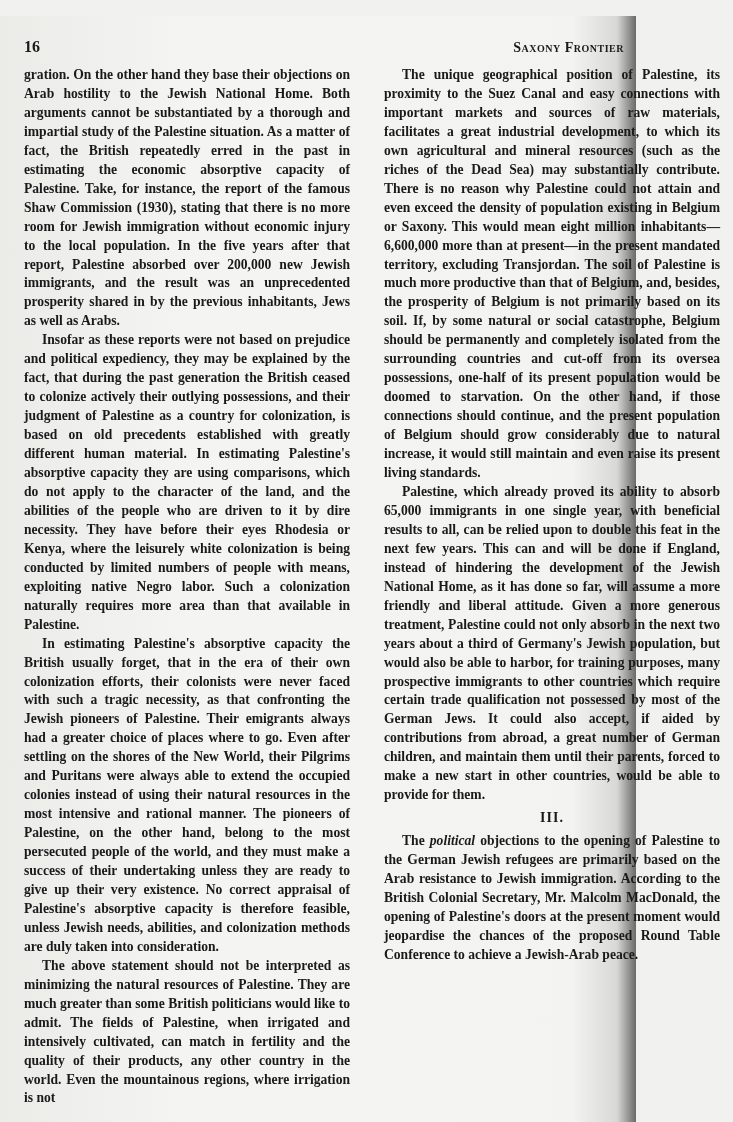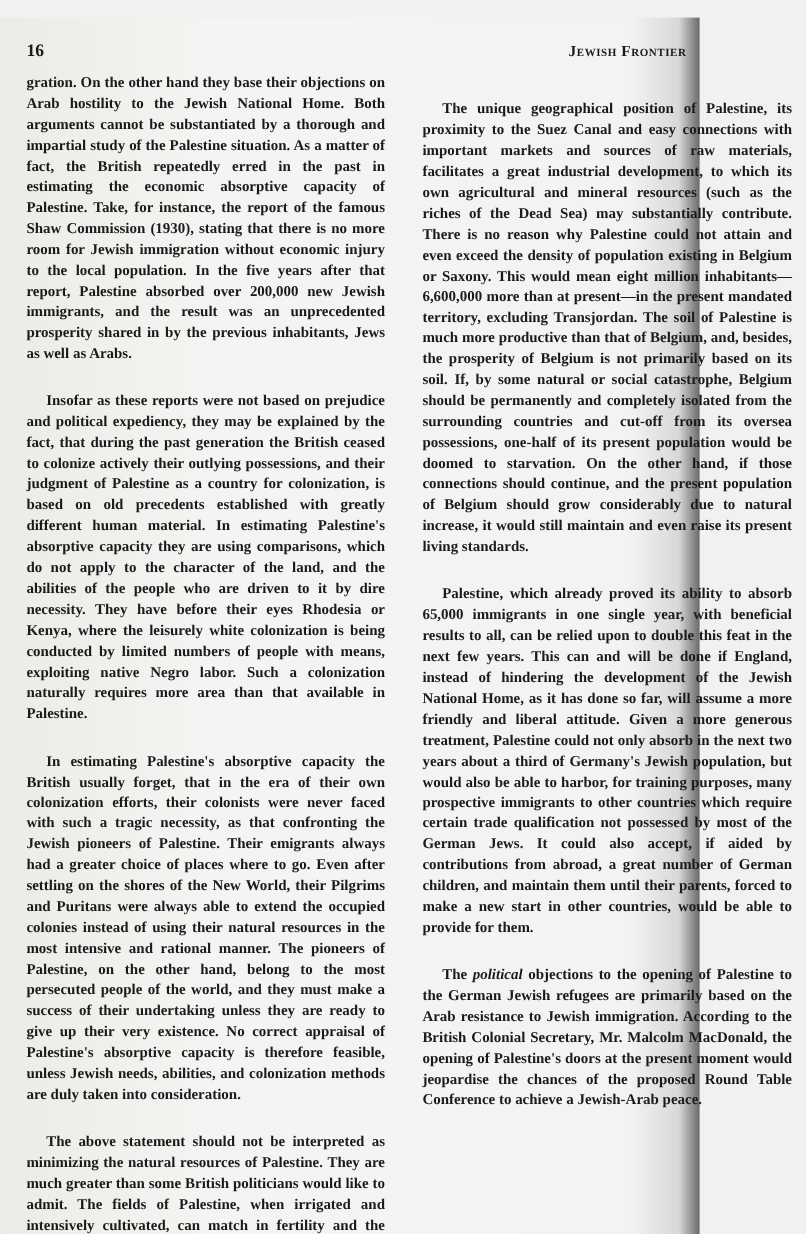--- a/index.html
+++ b/index.html
@@ -24,42 +24,43 @@
     position: absolute; right: 0; top: 6px; font-size: 14px; font-weight: bold;
     font-variant: small-caps; letter-spacing: 0.5px;
   }
   .col {
     position: absolute; top: 50px; font-size: 13.6px; line-height: 18.95px;
     text-align: justify; font-weight: bold;
   }
   .col-left { left: 24px; width: 326px; }
   .col-right { left: 384px; width: 336px; }
   .col p { margin: 0; text-indent: 0; }
-  .col p.indent { text-indent: 18px; margin-top: 24px; }
+  .col p.indent { text-indent: 18px; }
   .col p.first { text-indent: 0; font-family: Liberation Serif, serif; }
   .section-num {
     text-align: center; font-weight: bold; margin: 4px 0 4px 0;
     font-size: 14px; letter-spacing: 1px;
   }
   em { font-style: italic; }
 </style>
 </head>
 <body>
 
 <div class="page">
   <div class="header">
     <span class="page-num">16</span>
-    <span class="running-head">Jewish Frontier</span>
+    <span class="running-head">Saxony Frontier</span>
   </div>
 
   <div class="col col-left">
     <p class="first">gration. On the other hand they base their objections on Arab hostility to the Jewish National Home. Both arguments cannot be substantiated by a thorough and impartial study of the Palestine situation. As a matter of fact, the British repeatedly erred in the past in estimating the economic absorptive capacity of Palestine. Take, for instance, the report of the famous Shaw Commission (1930), stating that there is no more room for Jewish immigration without economic injury to the local population. In the five years after that report, Palestine absorbed over 200,000 new Jewish immigrants, and the result was an unprecedented prosperity shared in by the previous inhabitants, Jews as well as Arabs.</p>
     <p class="indent">Insofar as these reports were not based on prejudice and political expediency, they may be explained by the fact, that during the past generation the British ceased to colonize actively their outlying possessions, and their judgment of Palestine as a country for colonization, is based on old precedents established with greatly different human material. In estimating Palestine's absorptive capacity they are using comparisons, which do not apply to the character of the land, and the abilities of the people who are driven to it by dire necessity. They have before their eyes Rhodesia or Kenya, where the leisurely white colonization is being conducted by limited numbers of people with means, exploiting native Negro labor. Such a colonization naturally requires more area than that available in Palestine.</p>
     <p class="indent">In estimating Palestine's absorptive capacity the British usually forget, that in the era of their own colonization efforts, their colonists were never faced with such a tragic necessity, as that confronting the Jewish pioneers of Palestine. Their emigrants always had a greater choice of places where to go. Even after settling on the shores of the New World, their Pilgrims and Puritans were always able to extend the occupied colonies instead of using their natural resources in the most intensive and rational manner. The pioneers of Palestine, on the other hand, belong to the most persecuted people of the world, and they must make a success of their undertaking unless they are ready to give up their very existence. No correct appraisal of Palestine's absorptive capacity is therefore feasible, unless Jewish needs, abilities, and colonization methods are duly taken into consideration.</p>
     <p class="indent">The above statement should not be interpreted as minimizing the natural resources of Palestine. They are much greater than some British politicians would like to admit. The fields of Palestine, when irrigated and intensively cultivated, can match in fertility and the quality of their products, any other country in the world. Even the mountainous regions, where irrigation is not</p>
   </div>
 
   <div class="col col-right">
     <p class="indent">The unique geographical position of Palestine, its proximity to the Suez Canal and easy connections with important markets and sources of raw materials, facilitates a great industrial development, to which its own agricultural and mineral resources (such as the riches of the Dead Sea) may substantially contribute. There is no reason why Palestine could not attain and even exceed the density of population existing in Belgium or Saxony. This would mean eight million inhabitants—6,600,000 more than at present—in the present mandated territory, excluding Transjordan. The soil of Palestine is much more productive than that of Belgium, and, besides, the prosperity of Belgium is not primarily based on its soil. If, by some natural or social catastrophe, Belgium should be permanently and completely isolated from the surrounding countries and cut-off from its oversea possessions, one-half of its present population would be doomed to starvation. On the other hand, if those connections should continue, and the present population of Belgium should grow considerably due to natural increase, it would still maintain and even raise its present living standards.</p>
     <p class="indent">Palestine, which already proved its ability to absorb 65,000 immigrants in one single year, with beneficial results to all, can be relied upon to double this feat in the next few years. This can and will be done if England, instead of hindering the development of the Jewish National Home, as it has done so far, will assume a more friendly and liberal attitude. Given a more generous treatment, Palestine could not only absorb in the next two years about a third of Germany's Jewish population, but would also be able to harbor, for training purposes, many prospective immigrants to other countries which require certain trade qualification not possessed by most of the German Jews. It could also accept, if aided by contributions from abroad, a great number of German children, and maintain them until their parents, forced to make a new start in other countries, would be able to provide for them.</p>
+    <div class="section-num">III.</div>
     <p class="indent"><span>The </span><em>political</em><span> objections to the opening of Palestine to the German Jewish refugees are primarily based on the Arab resistance to Jewish immigration. According to the British Colonial Secretary, Mr. Malcolm MacDonald, the opening of Palestine's doors at the present moment would jeopardise the chances of the proposed Round Table Conference to achieve a Jewish-Arab peace.</span></p>
   </div>
 </div>
 
 </body></html>

